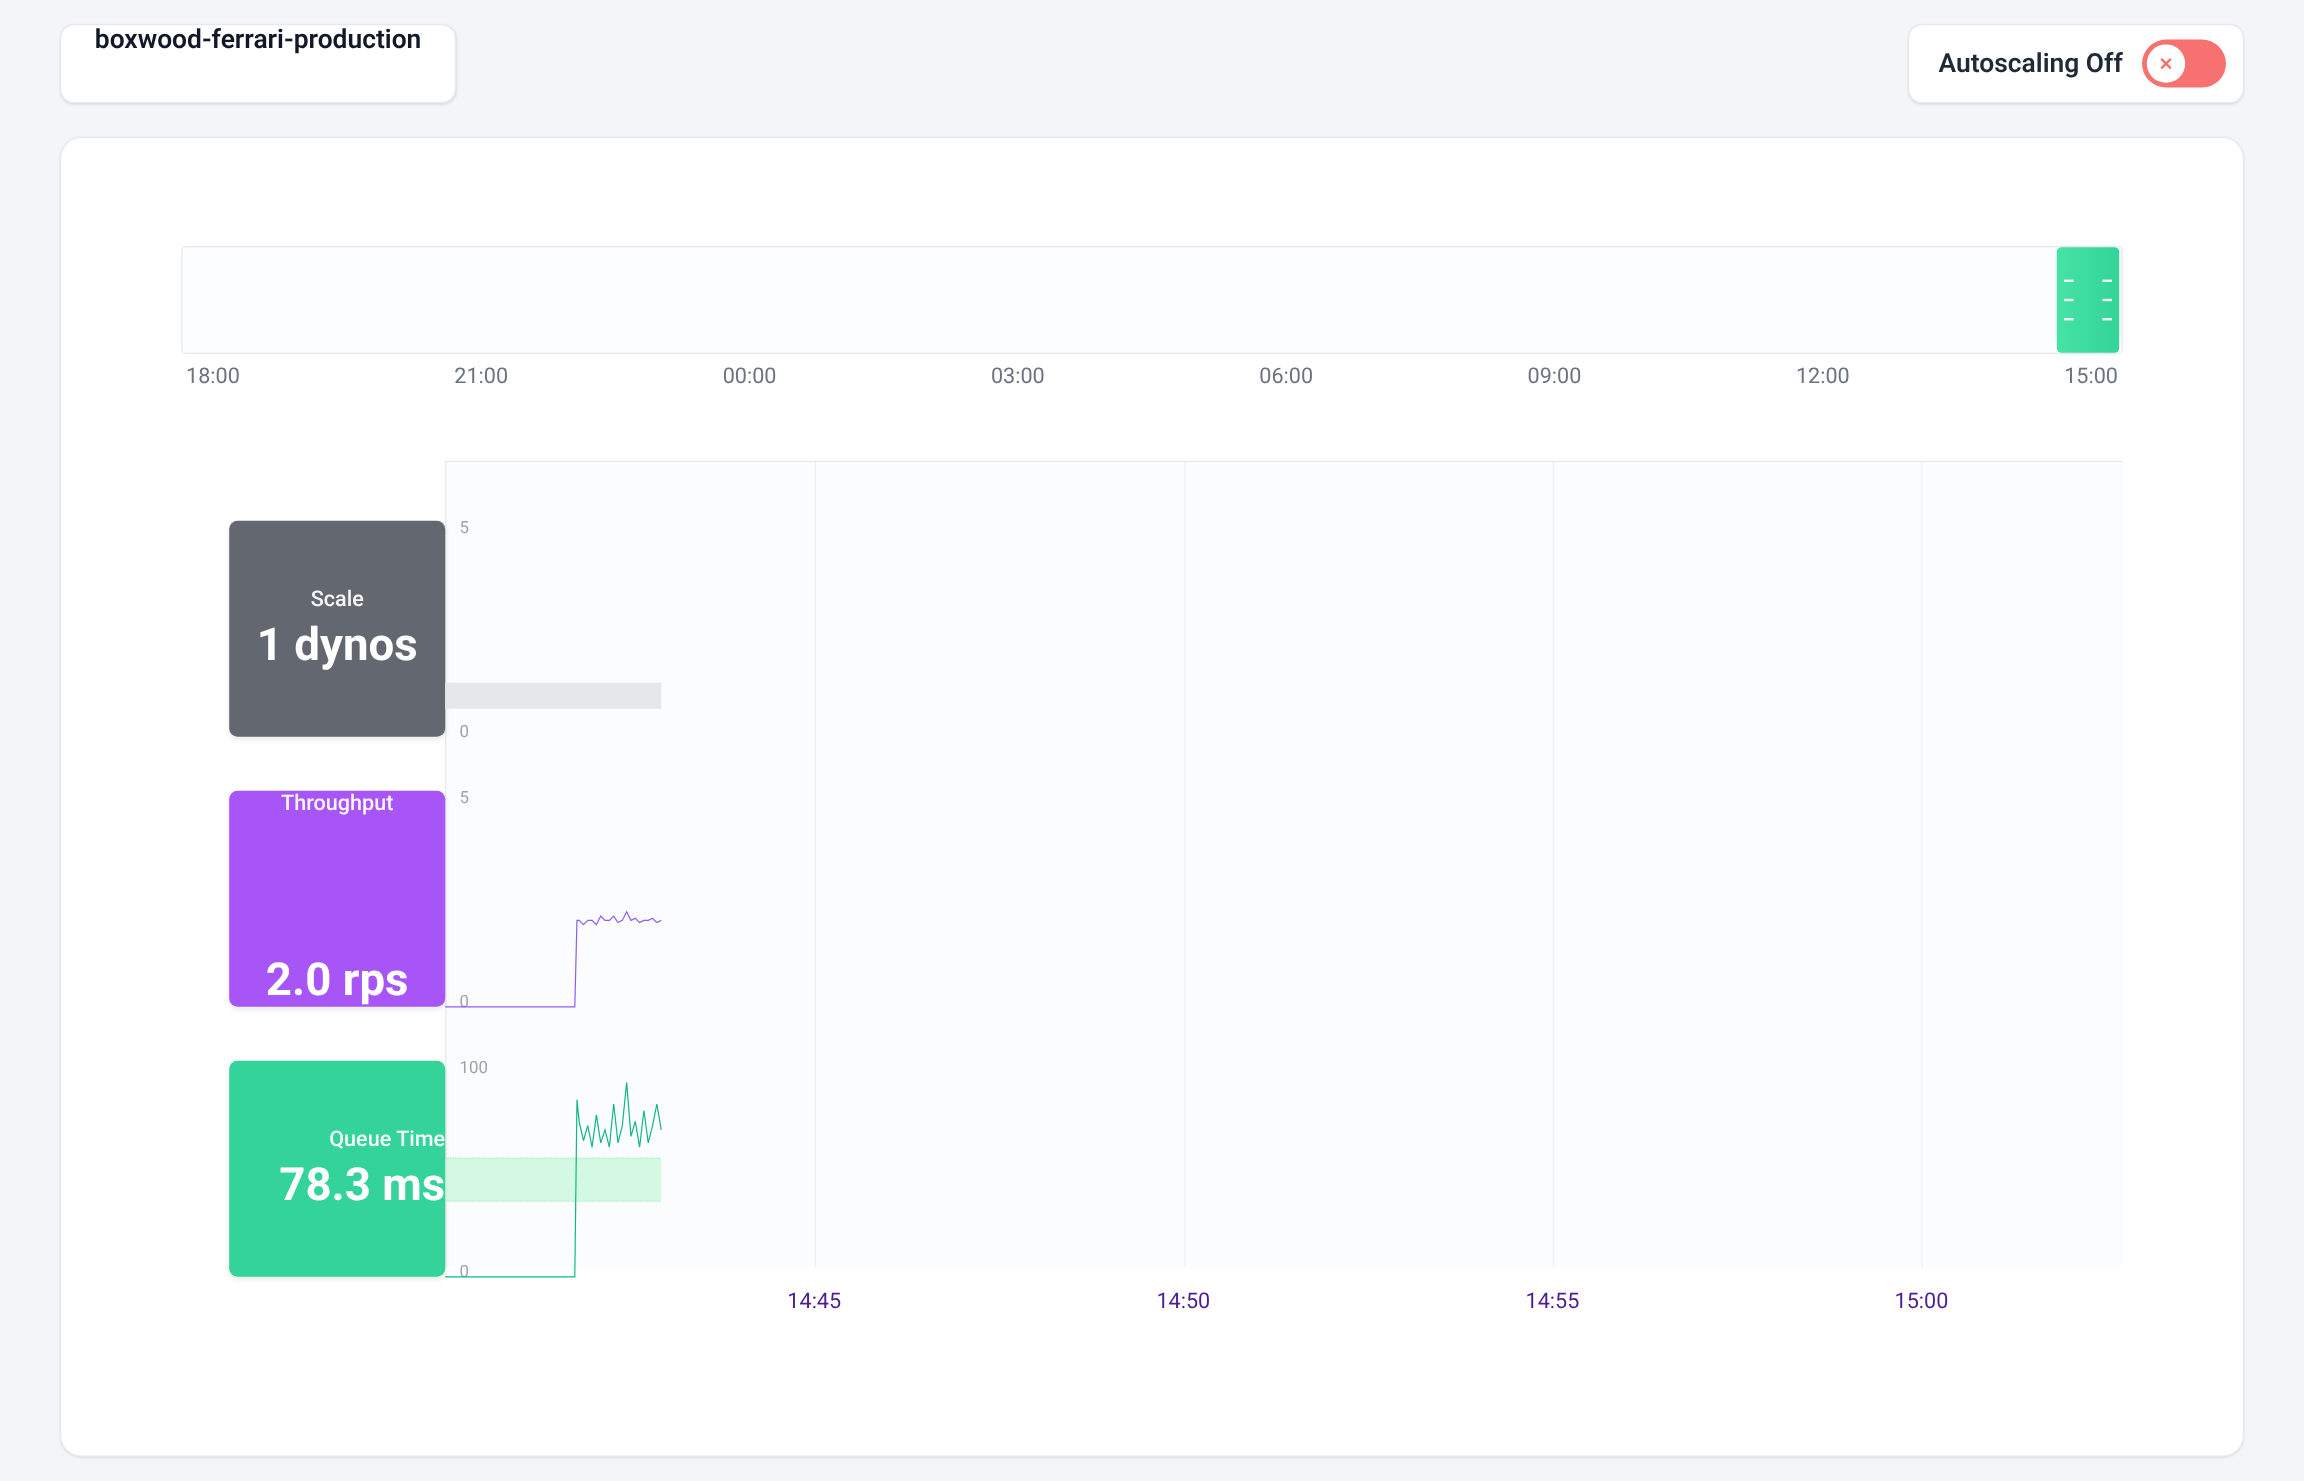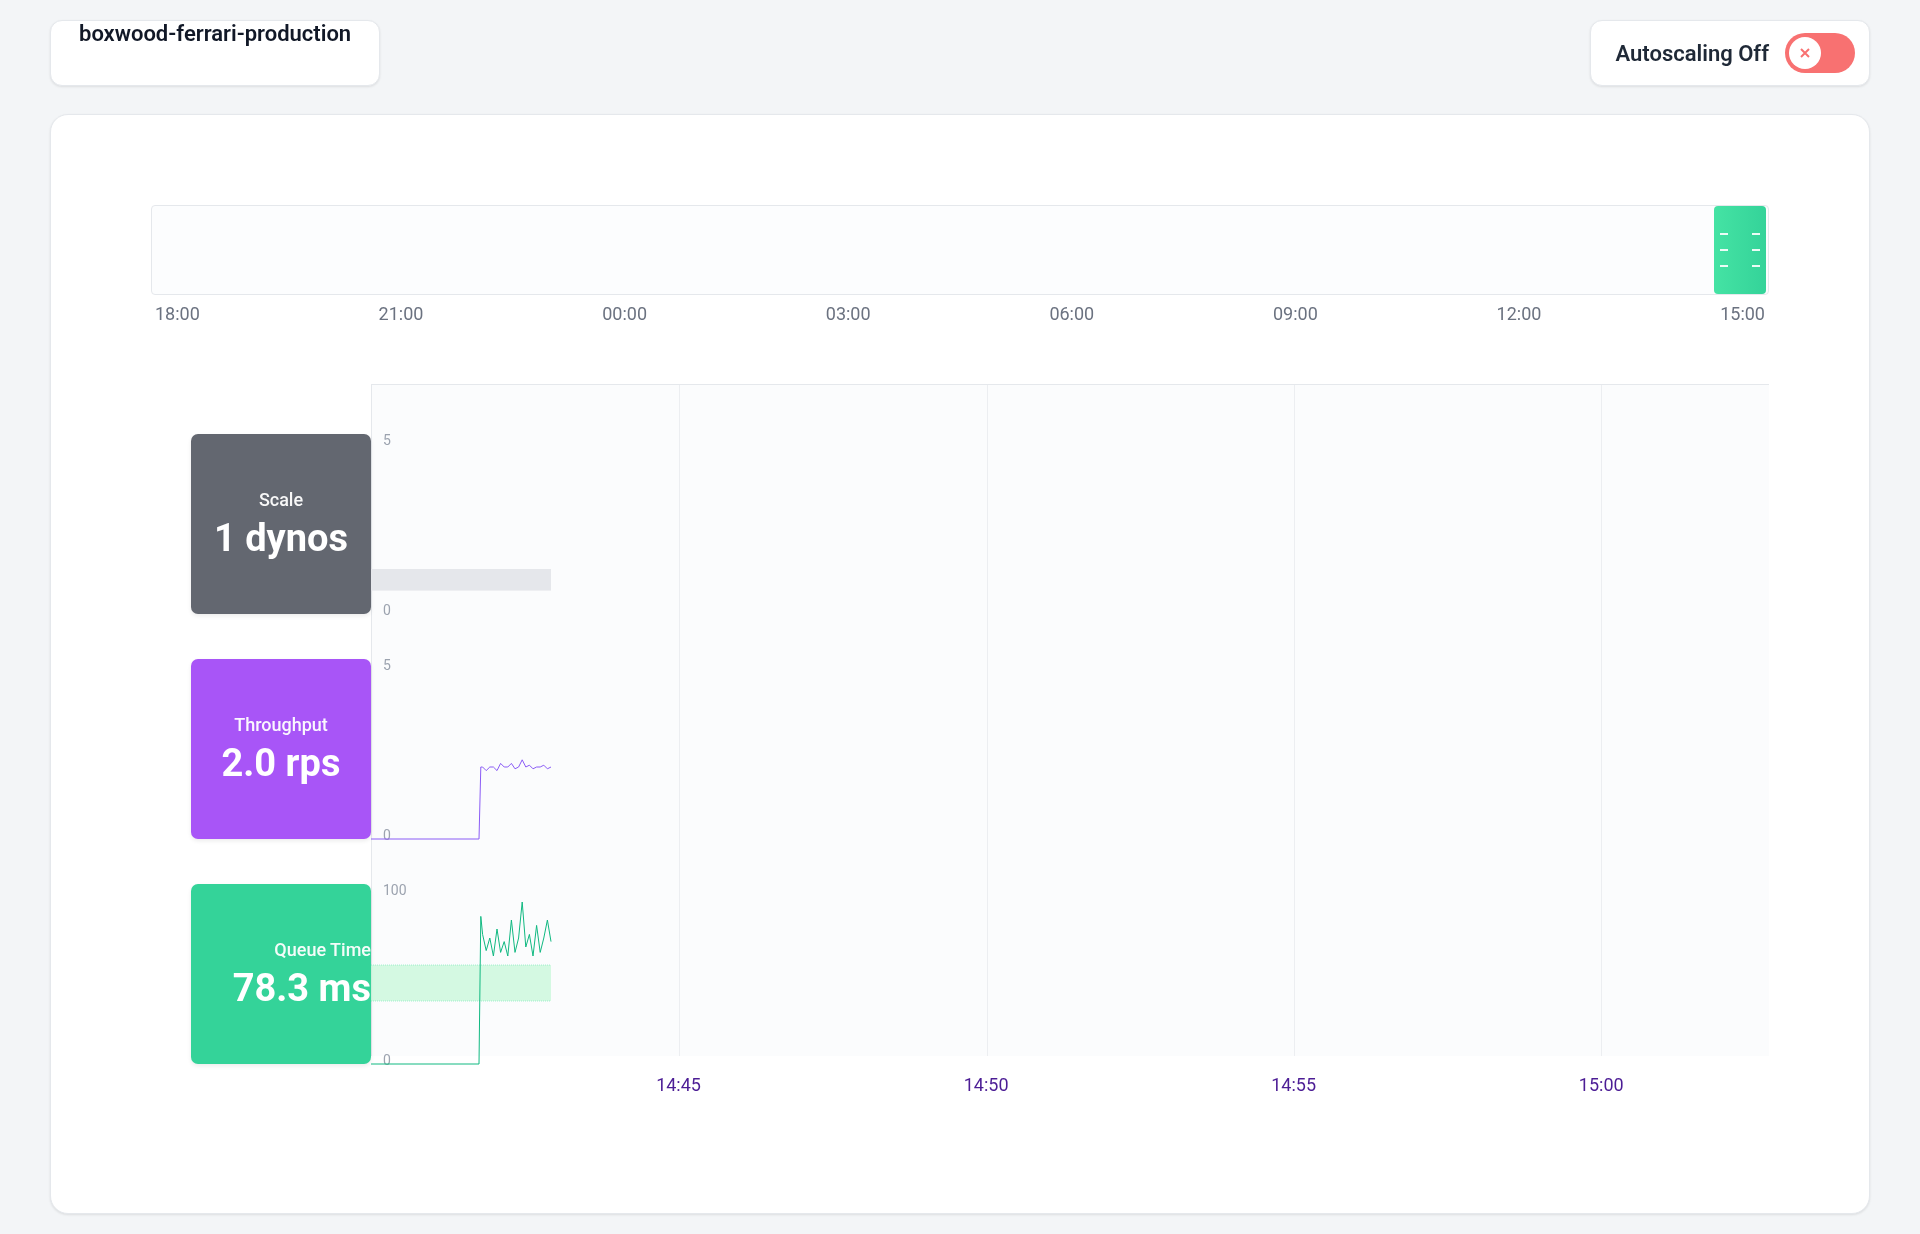--- a/index.html
+++ b/index.html
@@ -276,21 +276,21 @@
     <div class="tile" style="top: 50px; background: rgb(99, 103, 112);">
       <span class="label">Scale</span>
       <span class="value">1 dynos</span>
     </div>
     <span class="ylabel" style="top:56px;">5</span>
     <span class="ylabel" style="top:226px;">0</span>
     <svg class="series-svg" style="top:50px;" viewBox="0 0 100 100" preserveAspectRatio="none">
       <rect x="0" y="75" width="100" height="12" fill="#E5E7EB" rx="0"></rect>
     </svg>
 
-    <div class="tile" style="top: 275px; background: rgb(168, 85, 247);">
+    <div class="tile" style="top: 275px; background: rgb(168, 85, 247); justify-content: space-between;">
       <span class="label">Throughput</span>
       <span class="value">2.0 rps</span>
     </div>
     <span class="ylabel" style="top:281px;">5</span>
     <span class="ylabel" style="top:451px;">0</span>
     <svg class="series-svg" style="top:275px;" viewBox="0 0 100 100" preserveAspectRatio="none">
       <path id="throughput-path" fill="none" stroke="#8B5CF6" stroke-width="1" vector-effect="non-scaling-stroke" d="M0.00 100.00 L60.00 100.00 L61.00 60.00 L62.00 60.00 L64.00 62.00 L66.00 60.00 L68.00 60.00 L70.00 62.00 L72.00 58.00 L74.00 60.00 L76.00 60.00 L78.00 58.00 L80.00 61.00 L82.00 60.00 L84.00 56.00 L86.00 60.00 L88.00 59.00 L90.00 61.00 L92.00 60.00 L94.00 60.00 L96.00 59.00 L98.00 61.00 L100.00 60.00"></path>
     </svg>
 
     <div class="tile" style="top: 500px; background: rgb(52, 211, 153); align-items: flex-end;">

